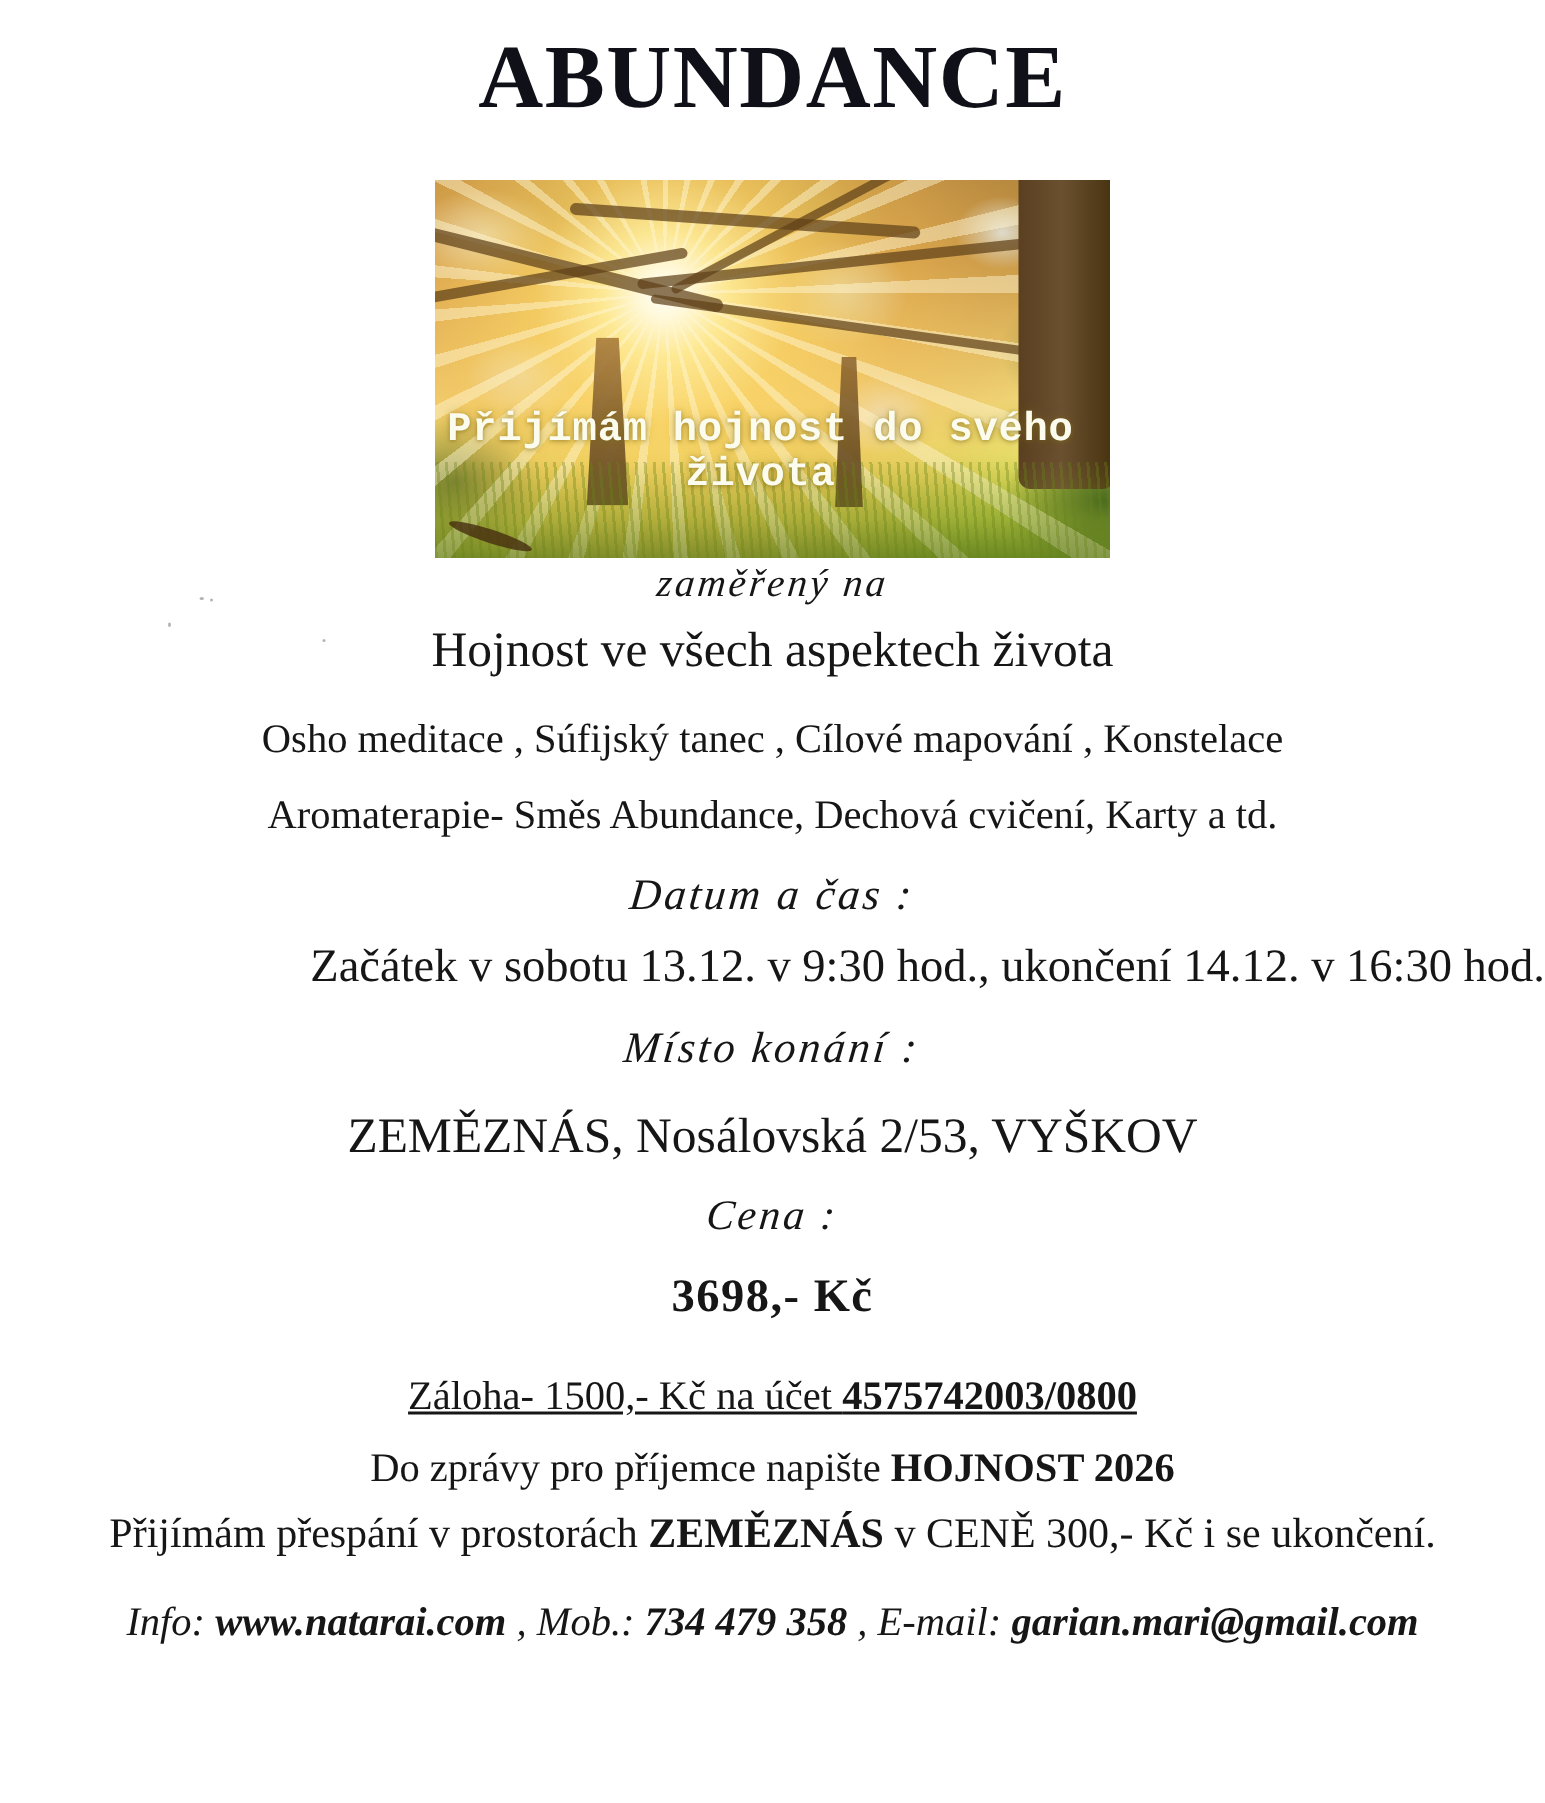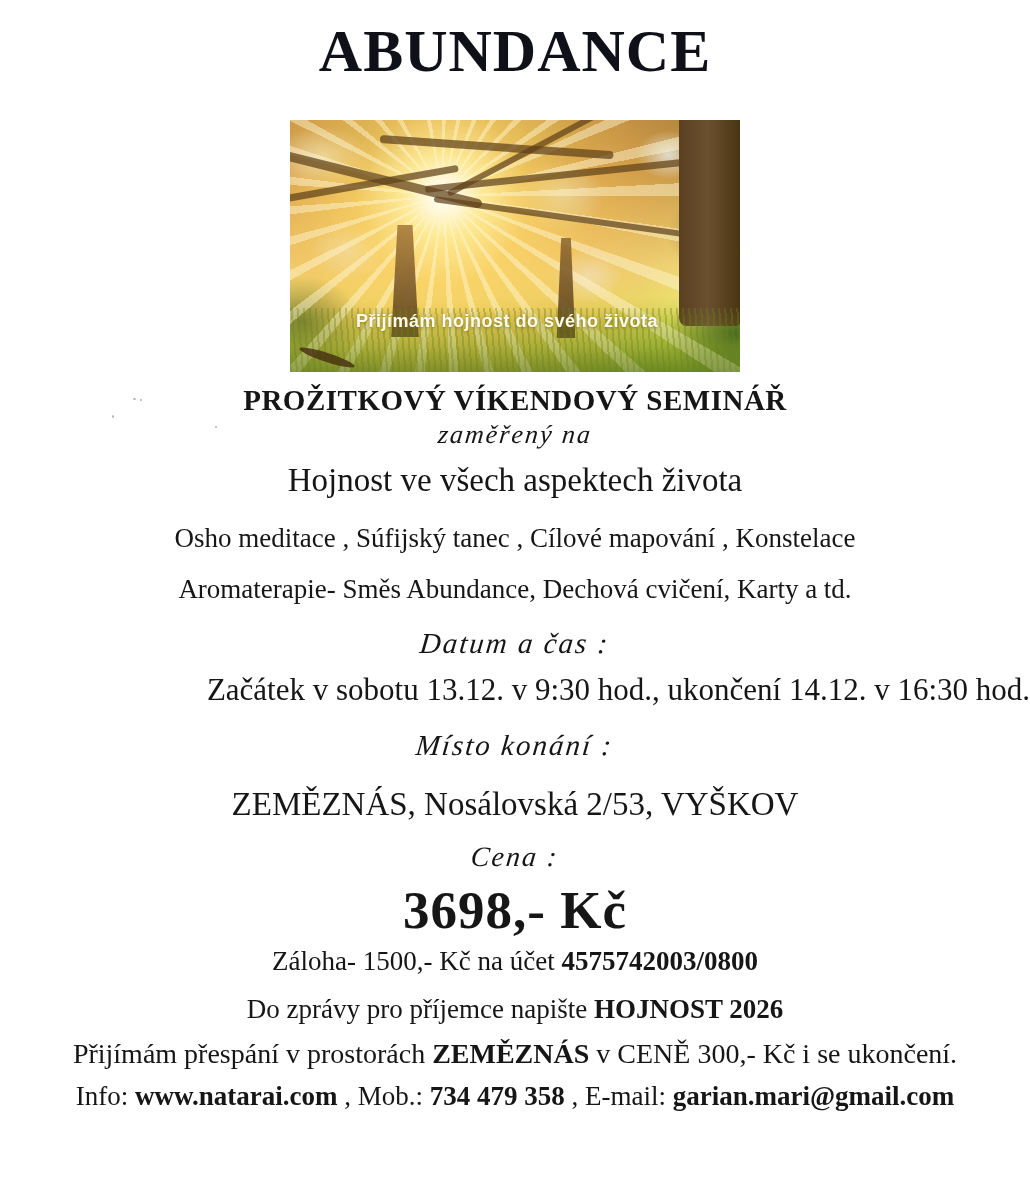--- a/index.html
+++ b/index.html
@@ -40,26 +40,26 @@
   .sub-note   { margin-top: 0; font-size: 26px; line-height: 34px; }
   .theme      { margin-top: 8px; font-size: 33px; line-height: 40px; }
   .activities1{ margin-top: 20px; font-size: 27px; line-height: 36px; }
   .activities2{ margin-top: 15px;  font-size: 27px; line-height: 36px; }
   .dt-heading { margin-top: 16px; font-size: 29px; line-height: 40px; }
   .date-range { margin-top: 2px; font-size: 46px; line-height: 58px; letter-spacing: 2px; }
   .schedule   { margin-top: 6px; font-size: 31px; line-height: 42px; text-align: right; }
   .venue-heading { margin-top: 12px; font-size: 29px; line-height: 44px; }
   .address    { margin-top: 16px; font-size: 33px; line-height: 42px; }
   .price-heading { margin-top: 12px; font-size: 28px; line-height: 40px; }
-  .amount     { margin-top: 4px; font-size: 53px; line-height: 58px; font-weight: bold; letter-spacing: 1px; }
-  .deposit    { margin-top: 4px; font-size: 27px; line-height: 36px; }
+  .amount     { margin-top: 4px; font-size: 31px; line-height: 58px; font-weight: bold; letter-spacing: 1px; }
+  .deposit    { margin-top: 19px; font-size: 27px; line-height: 36px; text-decoration: underline; }
   .payment    { margin-top: 12px; font-size: 27px; line-height: 36px; }
   .acc1       { margin-top: 8px; font-size: 28px; line-height: 38px; }
   .acc2       { margin-top: 2px; font-size: 28px; line-height: 38px; }
-  .contact    { margin-top: 4px; font-size: 27px; line-height: 38px; }
+  .contact    { margin-top: 20px; font-size: 27px; line-height: 38px; font-style: italic; }
   .b { font-weight: bold; }
 
   
   .photo {
     position: relative;
     width: 450px;
     height: 252px;
     margin: 32px auto 0 auto;
     overflow: hidden;
     background:
@@ -114,23 +114,23 @@
     background:
       repeating-linear-gradient(85deg, rgba(105,130,25,0.35) 0 2px, rgba(0,0,0,0) 2px 6px),
       linear-gradient(180deg, rgba(190,200,60,0) 0%, rgba(130,150,35,0.35) 60%, rgba(90,115,25,0.5) 100%);
   }
   .twig {
     position: absolute; left: 8px; bottom: 10px; width: 58px; height: 9px;
     background: rgba(70,45,15,0.8); border-radius: 50%; transform: rotate(18deg);
   }
   .photo-caption {
     position: absolute; left: 0; right: 16px; bottom: 40px;
-    font-family: Liberation Sans, sans-serif;
+    font-family: Liberation Mono, monospace;
     font-weight: bold;
-    font-size: 18px;
+    font-size: 27px;
     color: #fcfcee;
     letter-spacing: 0.5px;
     text-shadow: 0 1px 3px rgba(120,100,20,0.6), 0 0 8px rgba(150,130,40,0.4);
   }
 
   
   .speck { position: absolute; background: #777; border-radius: 50%; opacity: 0.55; }
   .s1 { left: 133px; top: 398px; width: 3px; height: 2px; }
   .s2 { left: 140px; top: 399px; width: 2px; height: 2px; }
   .s3 { left: 112px; top: 415px; width: 2px; height: 3px; }
@@ -151,21 +151,20 @@
     <div class="branch b2"></div>
     <div class="branch b5"></div>
     <div class="trunk-right"></div>
     <div class="trunk-mid"></div>
     <div class="trunk-mid2"></div>
     <div class="grass"></div>
     <div class="twig"></div>
     <div class="photo-caption">Přijímám hojnost do svého života</div>
   </div>
 
-  <div class="headline">PROŽITKOVÝ VÍKENDOVÝ SEMINÁŘ</div>
 
   <div class="sub-note script"><span class="script-inner">zaměřený na</span></div>
 
   <div class="theme">Hojnost ve všech aspektech života</div>
 
   <div class="activities1">Osho meditace , Súfijský tanec , Cílové mapování , Konstelace</div>
   <div class="activities2">Aromaterapie- Směs Abundance, Dechová cvičení, Karty a td.</div>
 
   <div class="dt-heading script"><span class="script-inner">Datum a čas :</span></div>
   <div class="schedule">Začátek v sobotu 13.12. v 9:30 hod., ukončení 14.12. v 16:30 hod.</div>

